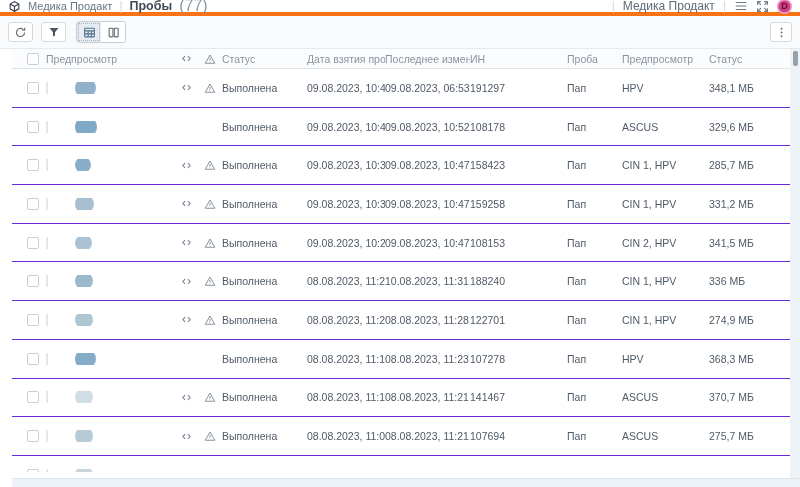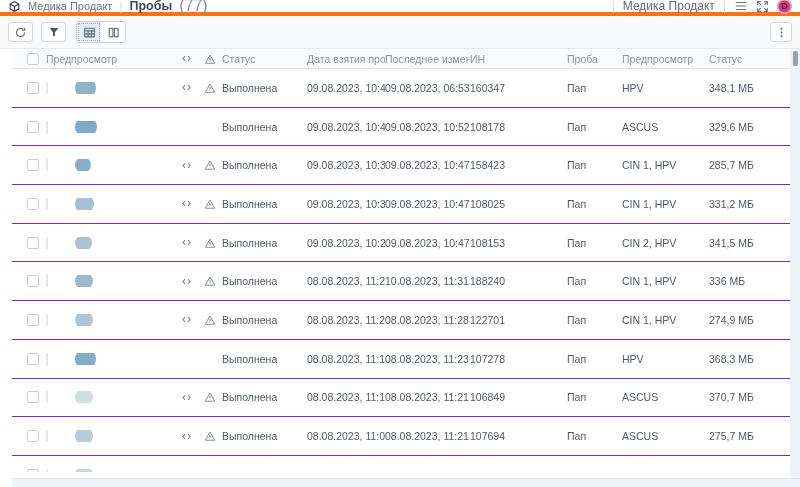--- a/index.html
+++ b/index.html
@@ -194,21 +194,21 @@
     <span class="cell cc row-warn">
       <svg viewBox="0 0 24 24" width="12" height="12" fill="none" stroke="#87919c" stroke-width="2">
               <path d="M12 4 21.5 20.5h-19Z" stroke-linejoin="round"></path>
               <path d="M12 10v5"></path>
               <circle cx="12" cy="17.6" r="0.9" fill="#87919c" stroke="none"></circle>
             </svg>
     </span>
     <span class="cell">Выполнена</span>
     <span class="cell">09.08.2023, 10:48</span>
     <span class="cell">09.08.2023, 06:53</span>
-    <span class="cell">160347</span>
+    <span class="cell">191297</span>
     <span class="cell">Пап</span>
     <span class="cell">HPV</span>
     <span class="cell">348,1 МБ</span>
   </div>
 
   <div class="grid-row trow">
     <span class="cell cb-cell">
             <input type="checkbox" class="cb" style="">
           </span>
     <span class="cell">
@@ -296,21 +296,21 @@
     <span class="cell cc row-warn">
       <svg viewBox="0 0 24 24" width="12" height="12" fill="none" stroke="#87919c" stroke-width="2">
               <path d="M12 4 21.5 20.5h-19Z" stroke-linejoin="round"></path>
               <path d="M12 10v5"></path>
               <circle cx="12" cy="17.6" r="0.9" fill="#87919c" stroke="none"></circle>
             </svg>
     </span>
     <span class="cell">Выполнена</span>
     <span class="cell">09.08.2023, 10:33</span>
     <span class="cell">09.08.2023, 10:47</span>
-    <span class="cell">108025</span>
+    <span class="cell">159258</span>
     <span class="cell">Пап</span>
     <span class="cell">CIN 1, HPV</span>
     <span class="cell">331,2 МБ</span>
   </div>
 
   <div class="grid-row trow">
     <span class="cell cb-cell">
             <input type="checkbox" class="cb" style="">
           </span>
     <span class="cell">
@@ -466,21 +466,21 @@
     <span class="cell cc row-warn">
       <svg viewBox="0 0 24 24" width="12" height="12" fill="none" stroke="#87919c" stroke-width="2">
               <path d="M12 4 21.5 20.5h-19Z" stroke-linejoin="round"></path>
               <path d="M12 10v5"></path>
               <circle cx="12" cy="17.6" r="0.9" fill="#87919c" stroke="none"></circle>
             </svg>
     </span>
     <span class="cell">Выполнена</span>
     <span class="cell">08.08.2023, 11:12</span>
     <span class="cell">08.08.2023, 11:21</span>
-    <span class="cell">106849</span>
+    <span class="cell">141467</span>
     <span class="cell">Пап</span>
     <span class="cell">ASCUS</span>
     <span class="cell">370,7 МБ</span>
   </div>
 
   <div class="grid-row trow">
     <span class="cell cb-cell">
             <input type="checkbox" class="cb" style="">
           </span>
     <span class="cell">

